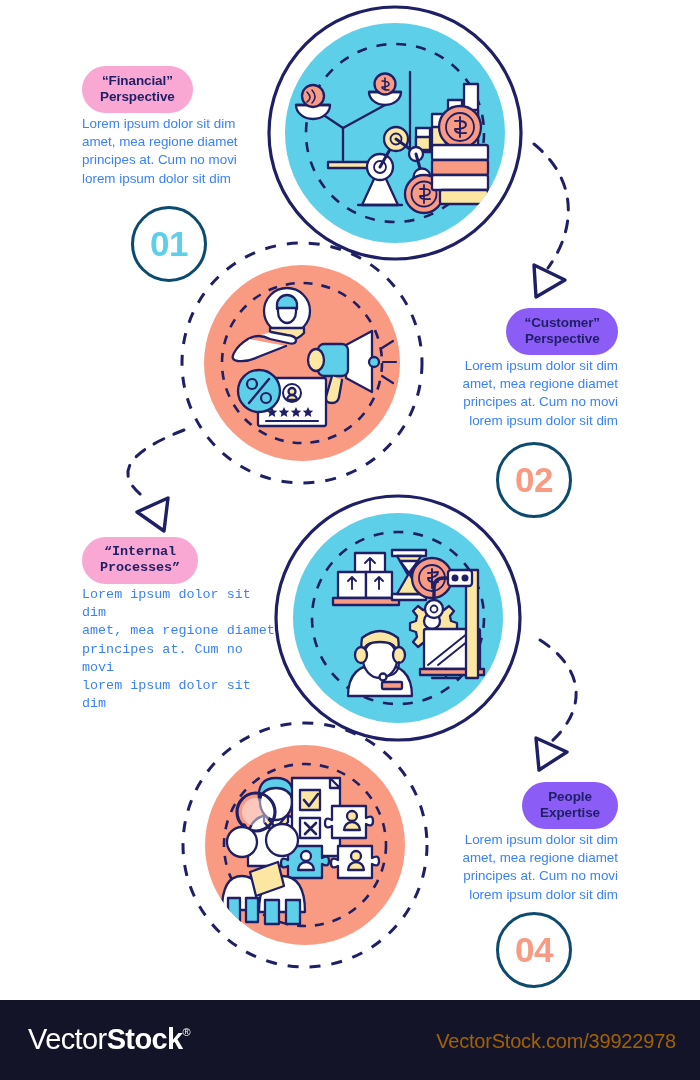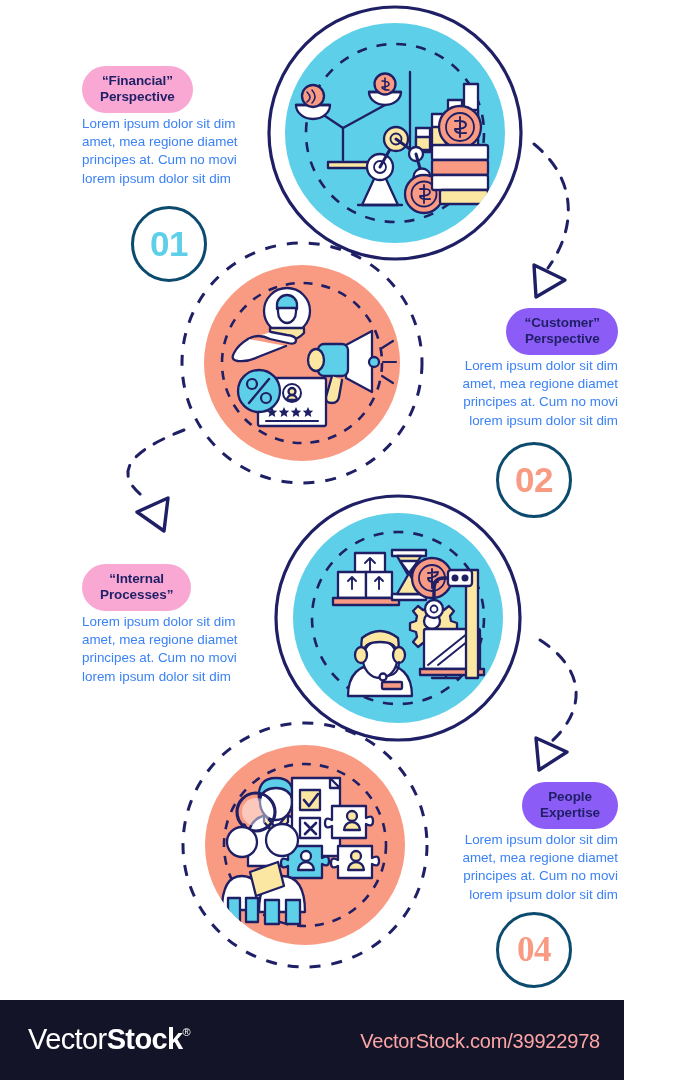--- a/index.html
+++ b/index.html
@@ -76,21 +76,21 @@
     font-weight: bold;
     letter-spacing: -0.5px;
   }
   .numcircle.cyan { color: #5ECFE8; }
   .numcircle.salmon { color: #F99B83; }
 
   #footer {
     position: absolute;
     left: 0;
     top: 1000px;
-    width: 624px;
+    width: 700px;
     height: 80px;
     background: #131428;
   }
   .wm-logo {
     position: absolute;
     left: 28px;
     top: 23px;
     color: #ffffff;
     font-size: 29px;
     letter-spacing: -0.6px;
@@ -100,21 +100,21 @@
   .wm-logo .reg {
     font-size: 11px;
     vertical-align: top;
     position: relative;
     top: 3px;
   }
   .wm-url {
     position: absolute;
     right: 24px;
     top: 30px;
-    color: #fca5a5;
+    color: #a16207;
     font-size: 20px;
     letter-spacing: -0.2px;
   }
 </style>
 </head>
 <body>
 
 <div id="stage">
 
   <svg id="artboard" viewBox="0 0 700 1000">
@@ -405,38 +405,38 @@
 Perspective</div>
     <div class="body-text">Lorem ipsum dolor sit dim
 amet, mea regione diamet
 principes at. Cum no movi
 lorem ipsum dolor sit dim</div>
   </div>
   <div class="numwrap" style="left:496px; top:442px;">
     <div class="numcircle salmon">02</div>
   </div>
 
-  <div class="txtblock align-left" style="left:82px; top:564px;">
+  <div class="txtblock align-left" style="left:82px; top:537px;font-family:Liberation Mono, monospace;">
     <div class="pill cyan">“Internal
 Processes”</div>
     <div class="body-text">Lorem ipsum dolor sit dim
 amet, mea regione diamet
 principes at. Cum no movi
 lorem ipsum dolor sit dim</div>
   </div>
 
   <div class="txtblock align-right" style="left:418px; top:782px;">
     <div class="pill salmon">People
 Expertise</div>
     <div class="body-text">Lorem ipsum dolor sit dim
 amet, mea regione diamet
 principes at. Cum no movi
 lorem ipsum dolor sit dim</div>
   </div>
-  <div class="numwrap" style="left:496px; top:912px;font-family:Liberation Serif, serif;">
+  <div class="numwrap" style="left:496px; top:912px;">
     <div class="numcircle salmon">04</div>
   </div>
 
 </div>
 
 <div id="footer">
   <div class="wm-logo"><span class="thin">Vector</span><span class="bold">Stock</span><span class="reg">®</span></div>
   <div class="wm-url">VectorStock.com/39922978</div>
 </div>
 

